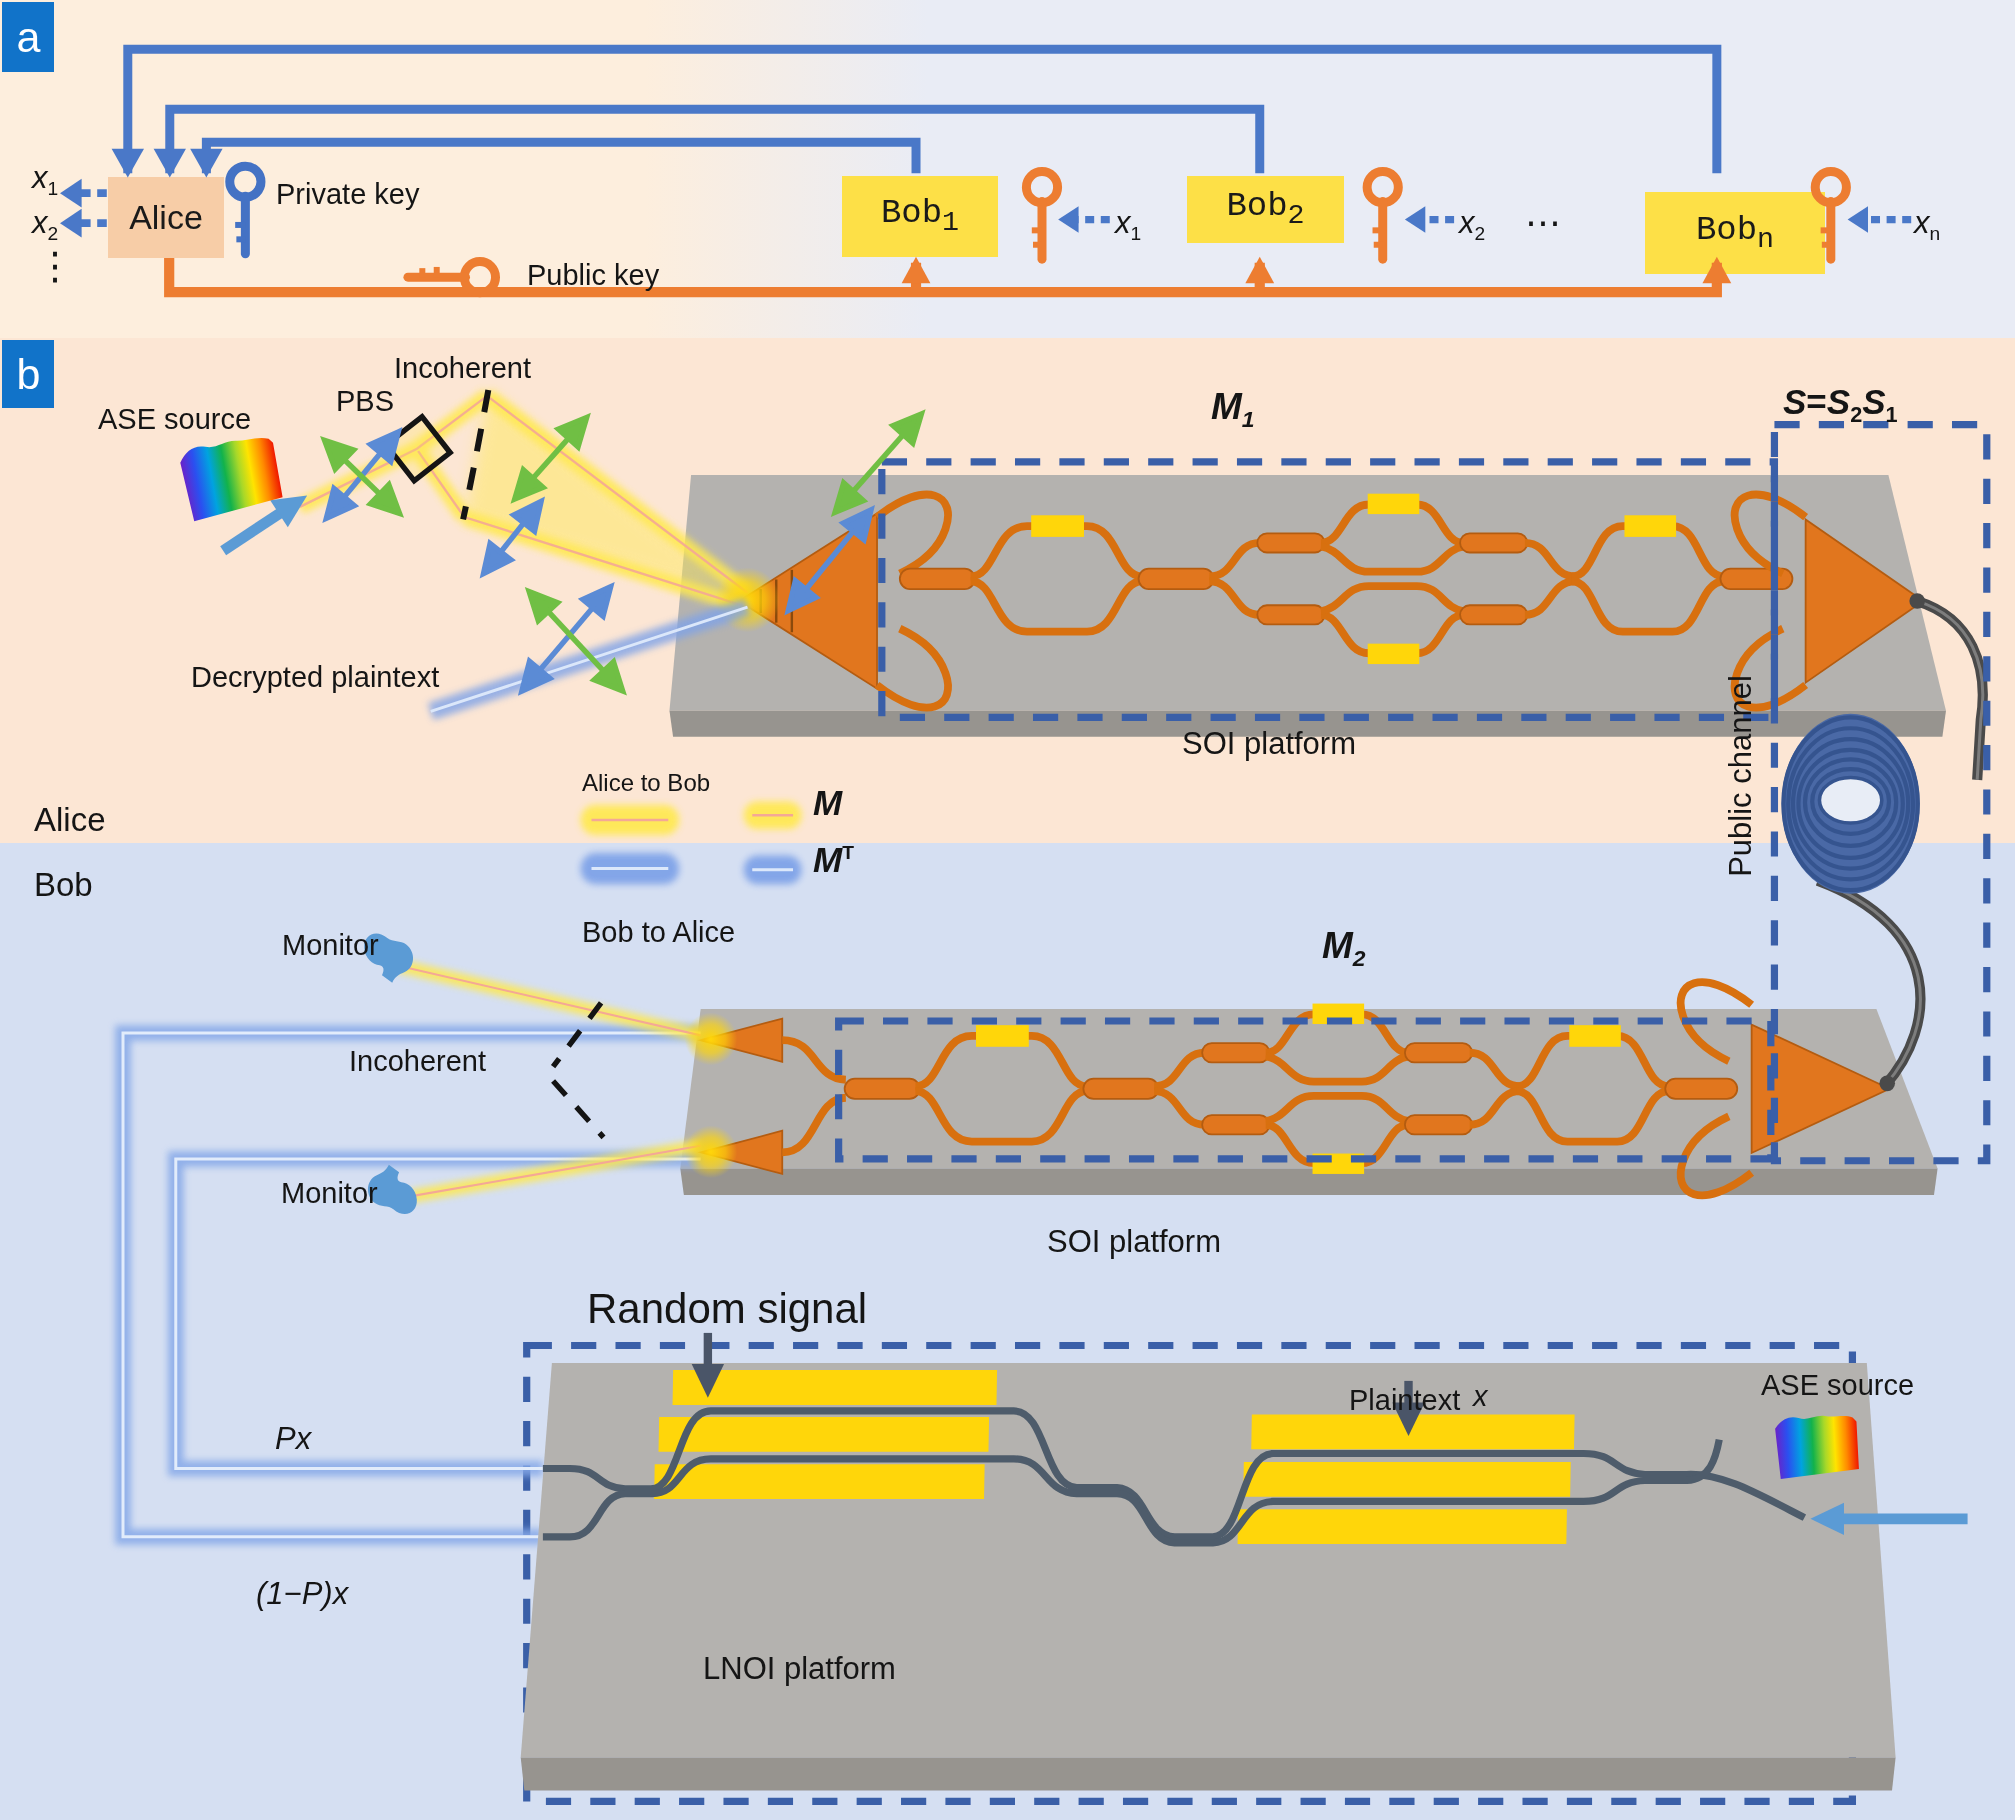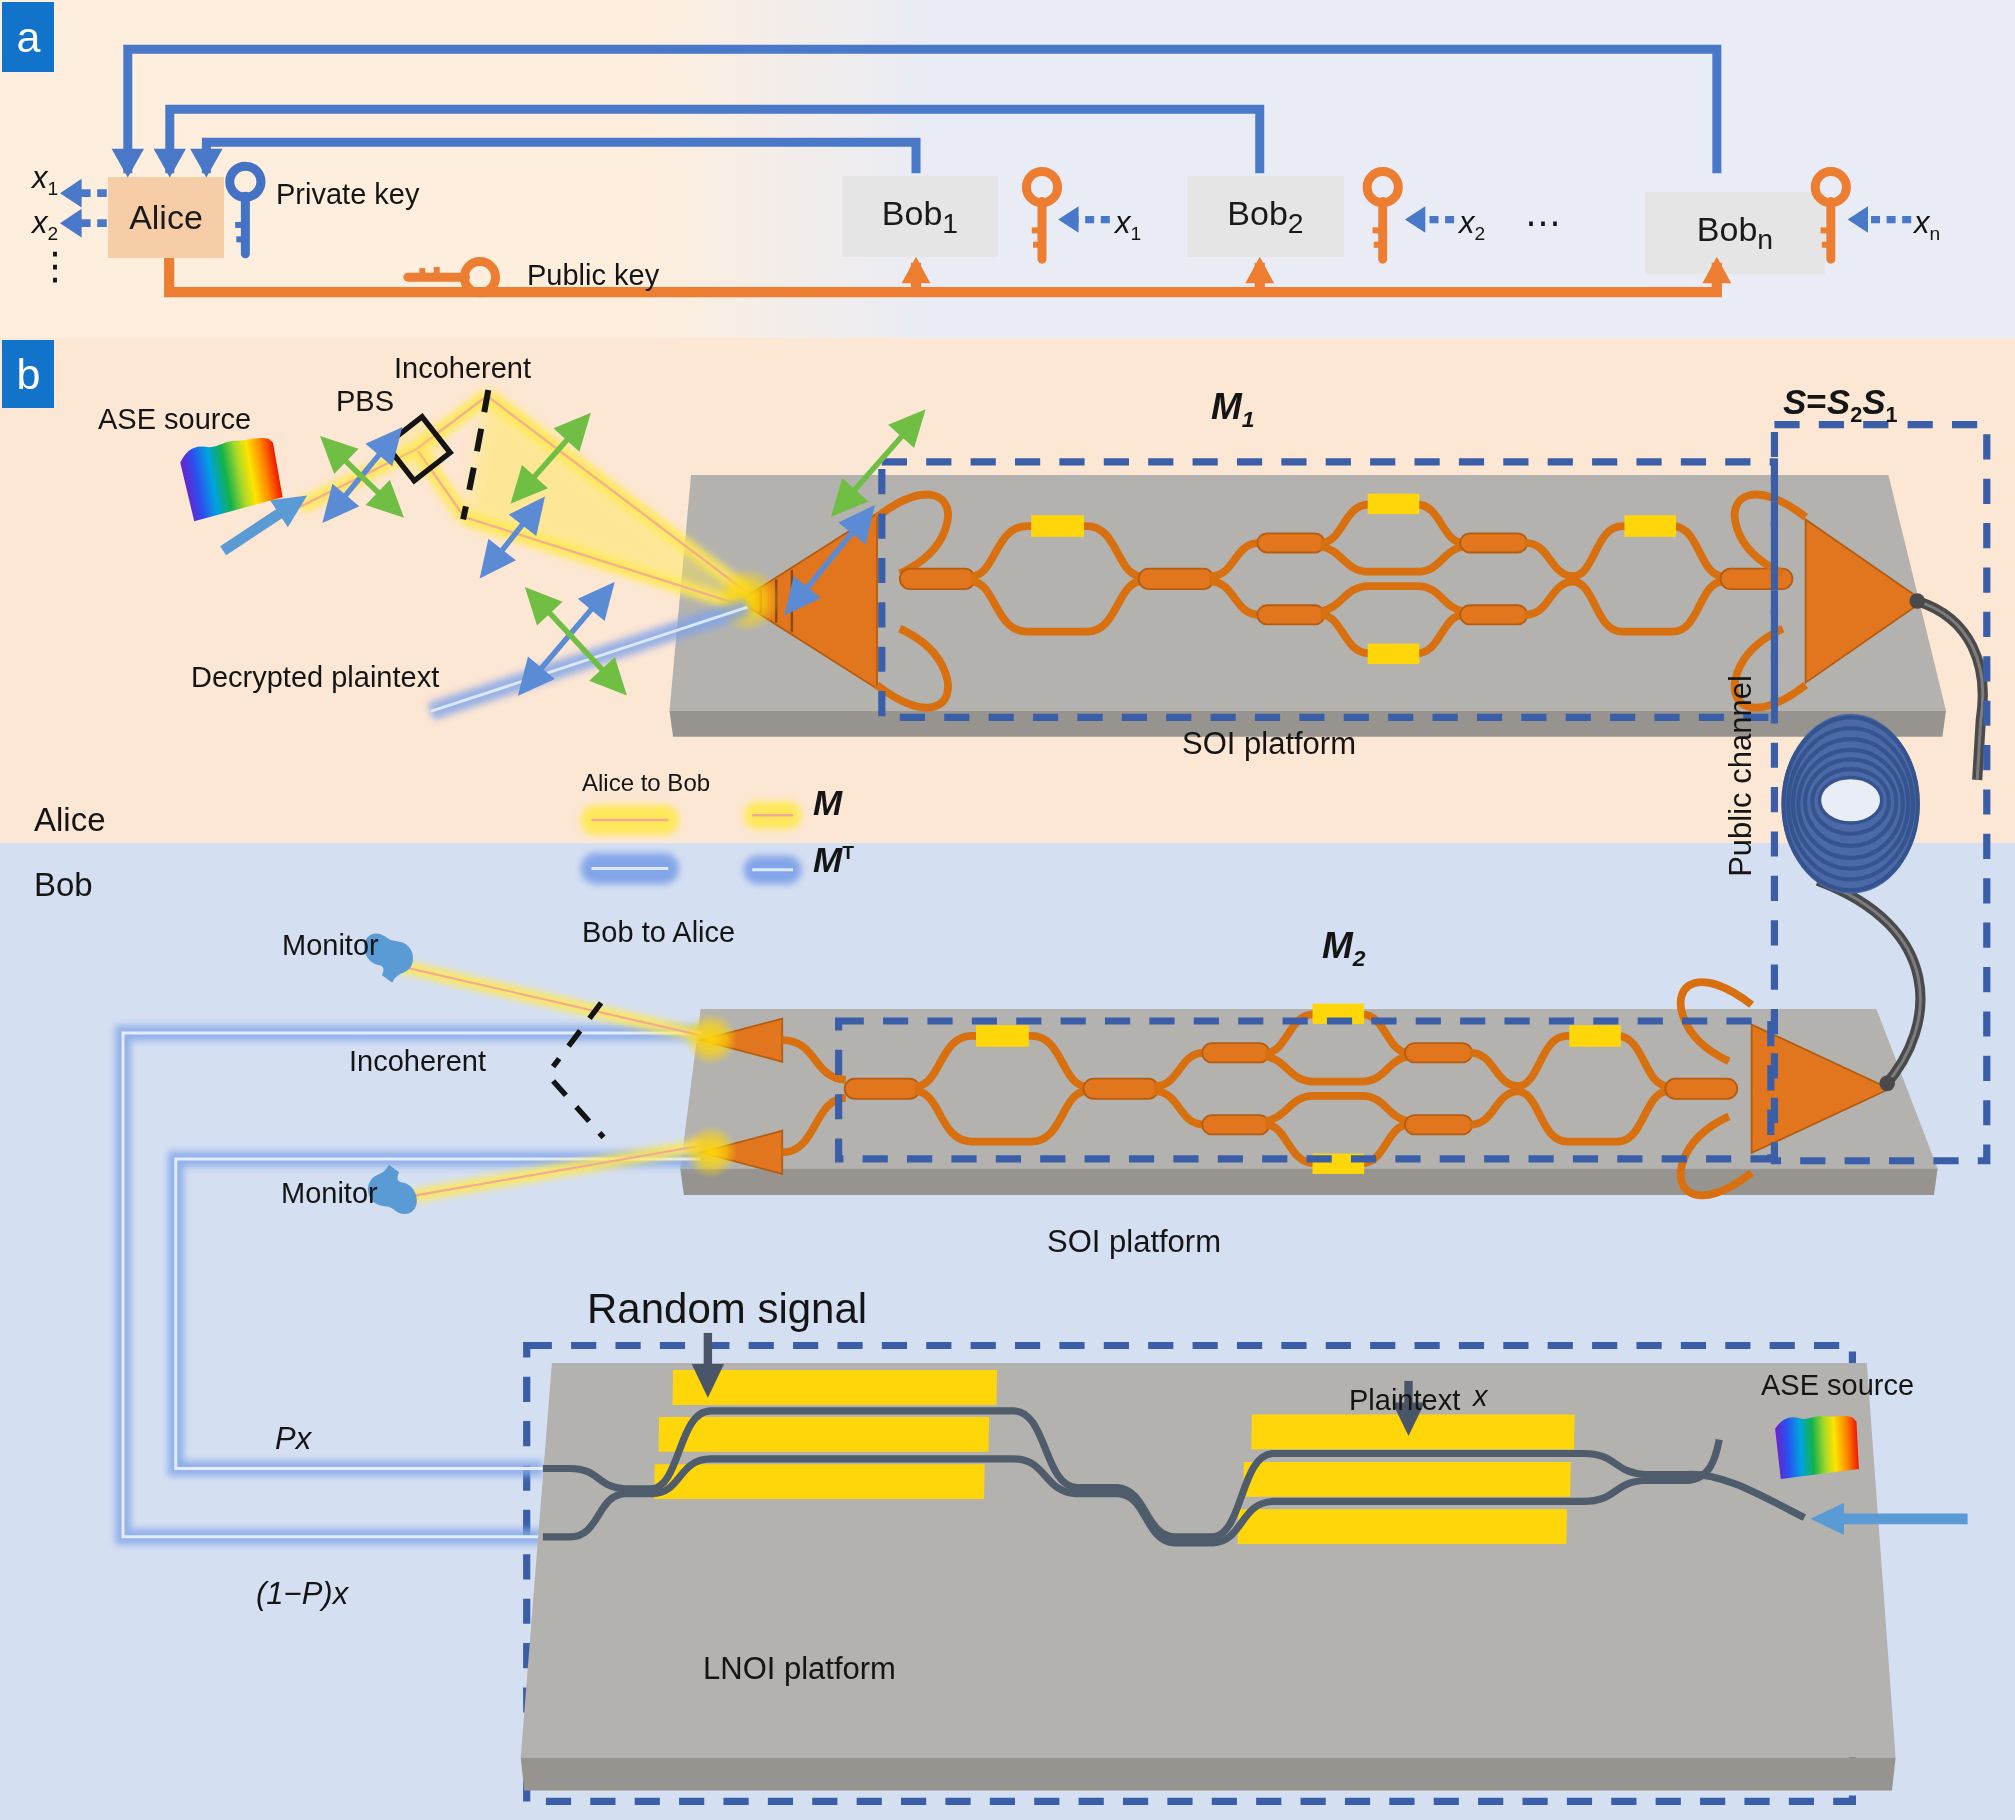--- a/index.html
+++ b/index.html
@@ -8,41 +8,41 @@
   .lbl{position:absolute;white-space:nowrap;z-index:30;color:#151515;}
   .it{font-style:italic;}
   .bi{font-style:italic;font-weight:bold;}
   .lbl sub{font-size:.62em;}
   .lbl sup{font-size:.55em;}
   .badge{position:absolute;background:#1173c9;color:#fff;display:flex;align-items:center;
          justify-content:center;font-size:43px;z-index:30;}
   .nodebox{position:absolute;display:flex;align-items:center;justify-content:center;
            font-size:34px;z-index:5;}
   .alicebox{background:#f7cda7;}
-  .bobbox{background:#e5e5e5;}
+  .bobbox{background:#fde047;font-family:Liberation Mono, monospace;}
   .bg{position:absolute;left:0;width:100%;z-index:0;}
   svg{position:absolute;left:0;top:0;z-index:10;}
   .rot270{transform:rotate(-90deg);transform-origin:center center;text-align:center;}
 </style>
 </head>
 <body>
 
 <div id="canvas">
 
   <div class="bg" style="top:0;height:338px;background:linear-gradient(90deg,#fdeedd 0%,#fdeedd 32%,#e9ecf5 46%,#e9ecf5 100%);"></div>
   <div class="bg" style="top:338px;height:505px;background:#fce6d4;"></div>
   <div class="bg" style="top:843px;height:977px;background:#d5dff2;"></div>
 
   <div class="nodebox alicebox" style="left:108px;top:177px;width:116px;height:81px;">
     <span>Alice</span>
   </div>
   <div class="nodebox bobbox" style="left:842px;top:176px;width:156px;height:81px;">
     <span><span>Bob</span><sub>1</sub></span>
   </div>
-  <div class="nodebox bobbox" style="left:1187px;top:176px;width:157px;height:81px;">
+  <div class="nodebox bobbox" style="left:1187px;top:176px;width:157px;height:67px;">
     <span><span>Bob</span><sub>2</sub></span>
   </div>
   <div class="nodebox bobbox" style="left:1645px;top:192px;width:180px;height:82px;">
     <span><span>Bob</span><sub>n</sub></span>
   </div>
 
   <svg width="2015" height="1820" viewBox="0 0 3359 3034">
     <defs>
       <filter id="b6" x="-40%" y="-40%" width="180%" height="180%">
           <feGaussianBlur stdDeviation="6"></feGaussianBlur>

